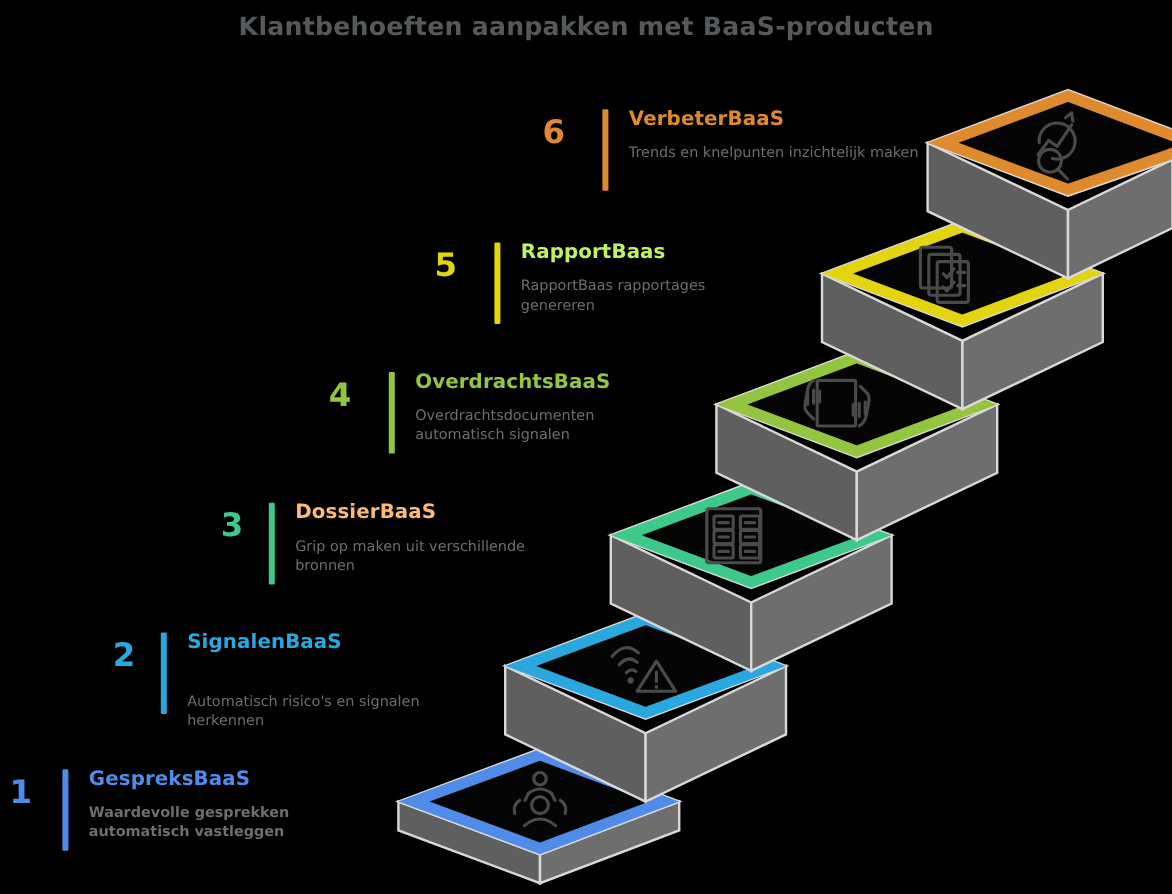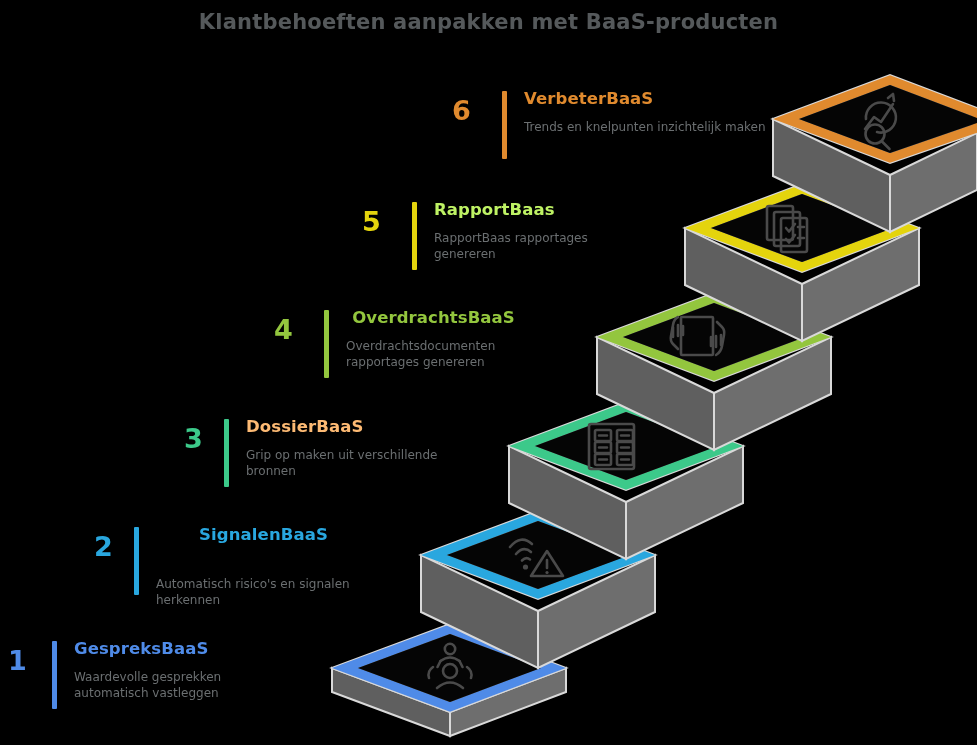--- a/index.html
+++ b/index.html
@@ -217,45 +217,45 @@
     <div class="step-texts" style="left:84px; top:5px;">
       <p class="step-title" style="color:#bef264;">RapportBaas</p>
       <p class="step-desc" style="max-width:180px;">RapportBaas rapportages genereren</p>
     </div>
   </div>
 
   <div class="step-label" style="left:262px; top:304px; width:330px;">
     <div class="step-num" style="left:12px; top:12px; color:#93c63e;">4</div>
     <div class="step-bar" style="left:62px; top:6px; height:68px; background:#93c63e;"></div>
     <div class="step-texts" style="left:84px; top:5px;">
-      <p class="step-title" style="color:#93c63e;text-align:center;">OverdrachtsBaaS</p>
-      <p class="step-desc" style="max-width:175px;">Overdrachtsdocumenten rapportages genereren</p>
+      <p class="step-title" style="color:#93c63e;">OverdrachtsBaaS</p>
+      <p class="step-desc" style="max-width:175px;">Overdrachtsdocumenten automatisch signalen</p>
     </div>
   </div>
 
   <div class="step-label" style="left:172px; top:413px; width:330px;">
     <div class="step-num" style="left:12px; top:12px; color:#3cc98a;">3</div>
     <div class="step-bar" style="left:52px; top:6px; height:68px; background:#3cc98a;"></div>
     <div class="step-texts" style="left:74px; top:5px;">
       <p class="step-title" style="color:#fdba74;">DossierBaaS</p>
       <p class="step-desc" style="max-width:200px;">Grip op maken uit verschillende bronnen</p>
     </div>
   </div>
 
   <div class="step-label" style="left:82px; top:521px; width:330px;">
     <div class="step-num" style="left:12px; top:12px; color:#29a7df;">2</div>
     <div class="step-bar" style="left:52px; top:6px; height:68px; background:#29a7df;"></div>
     <div class="step-texts" style="left:74px; top:5px;">
-      <p class="step-title" style="color:#29a7df;text-align:center;">SignalenBaaS</p>
+      <p class="step-title" style="color:#29a7df;">SignalenBaaS</p>
       <p class="step-desc" style="max-width:215px;margin-top:32px;">Automatisch risico's en signalen herkennen</p>
     </div>
   </div>
 
   <div class="step-label" style="left:0px; top:635px; width:330px;">
     <div class="step-num" style="left:8px; top:12px; color:#4f8be8;">1</div>
     <div class="step-bar" style="left:52px; top:6px; height:68px; background:#4f8be8;"></div>
     <div class="step-texts" style="left:74px; top:5px;">
       <p class="step-title" style="color:#4f8be8;">GespreksBaaS</p>
-      <p class="step-desc" style="max-width:170px;">Waardevolle gesprekken automatisch vastleggen</p>
+      <p class="step-desc" style="max-width:170px;font-weight:bold;">Waardevolle gesprekken automatisch vastleggen</p>
     </div>
   </div>
 
 </div>
 
 </body></html>

